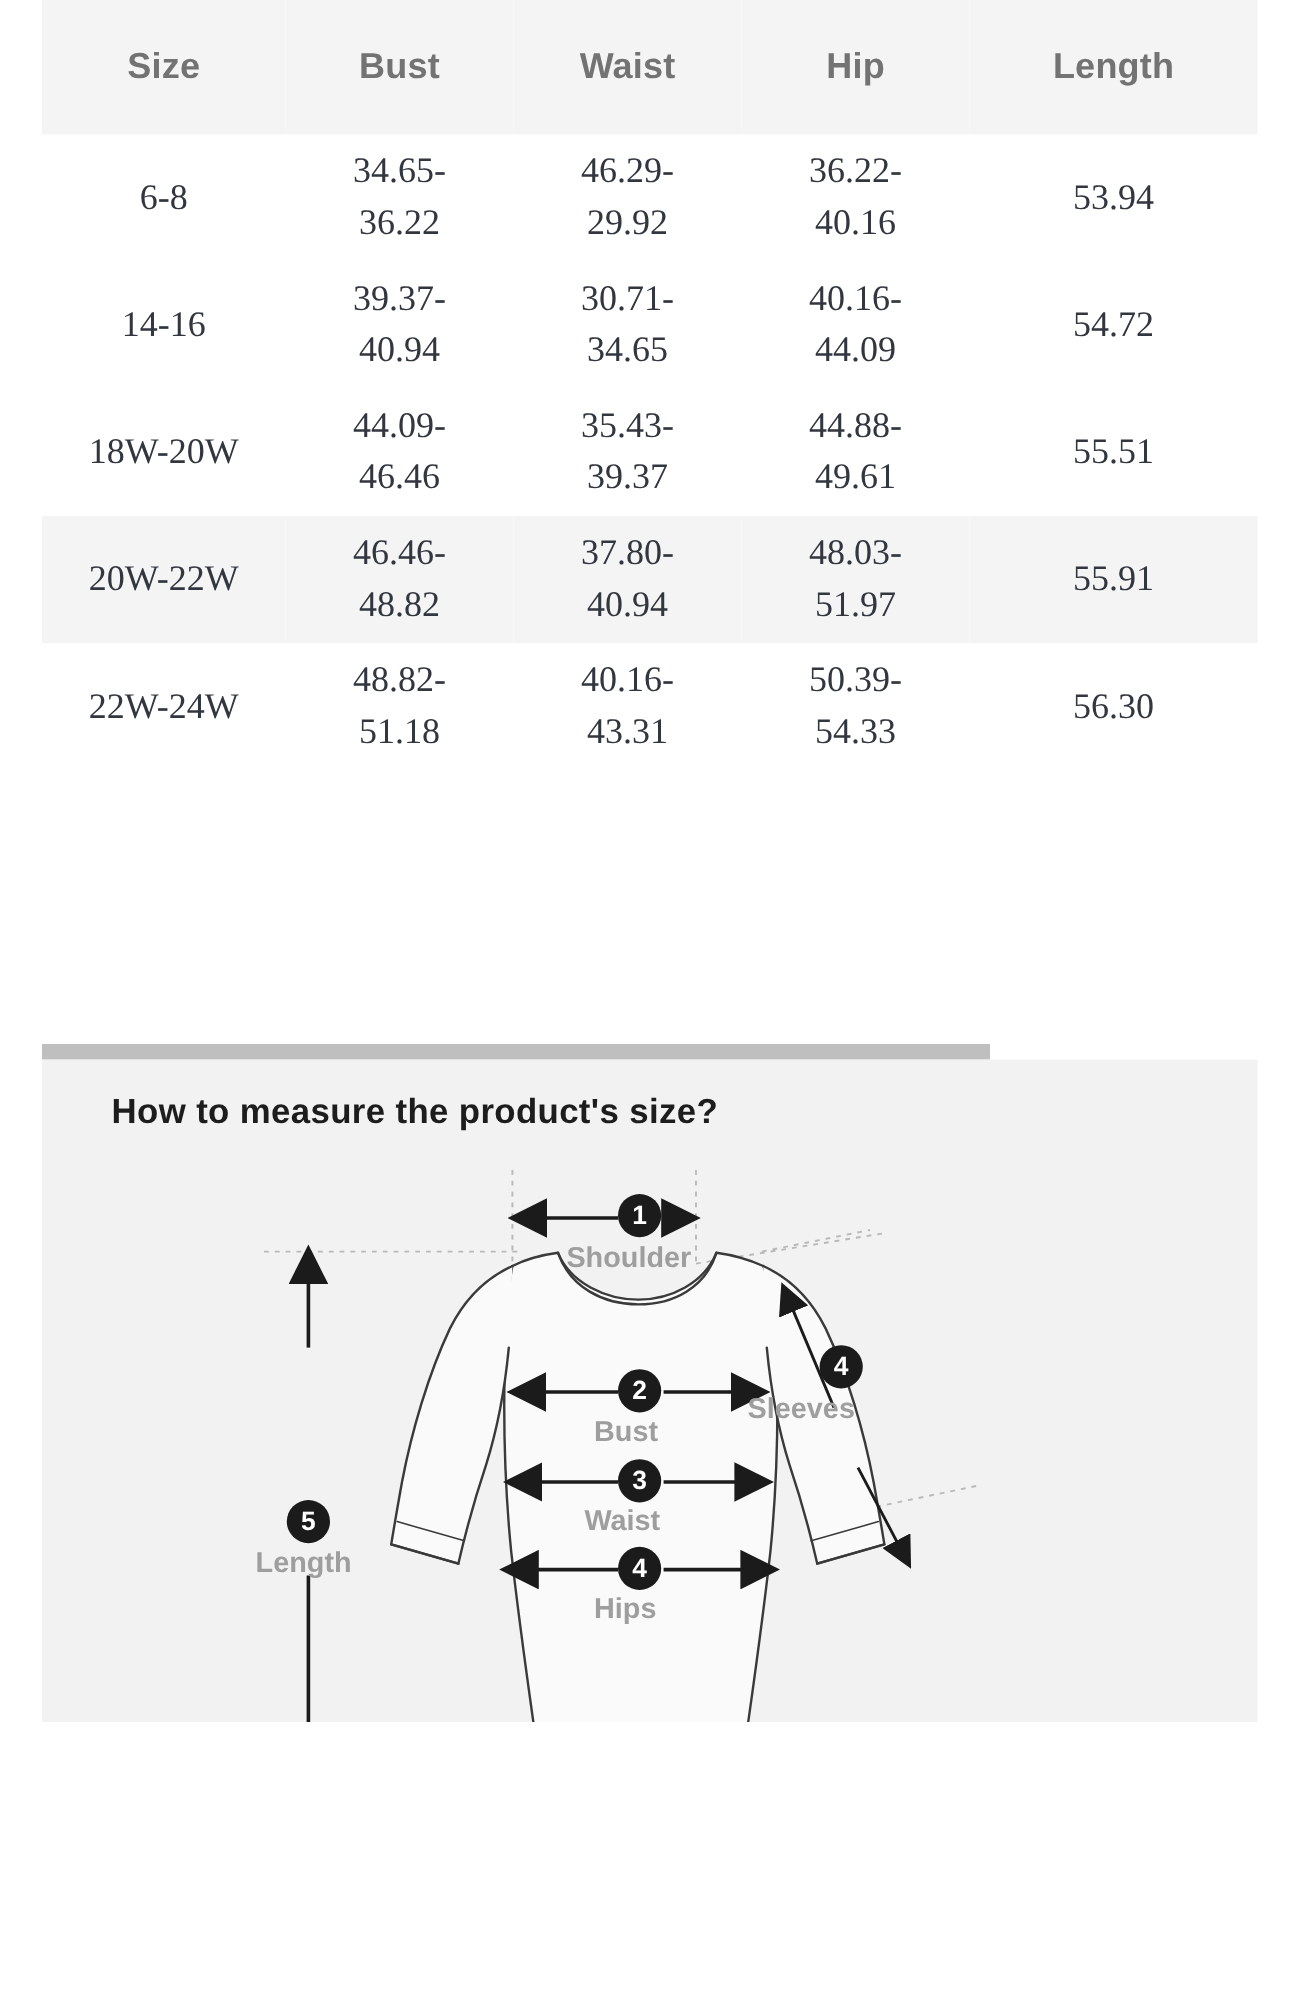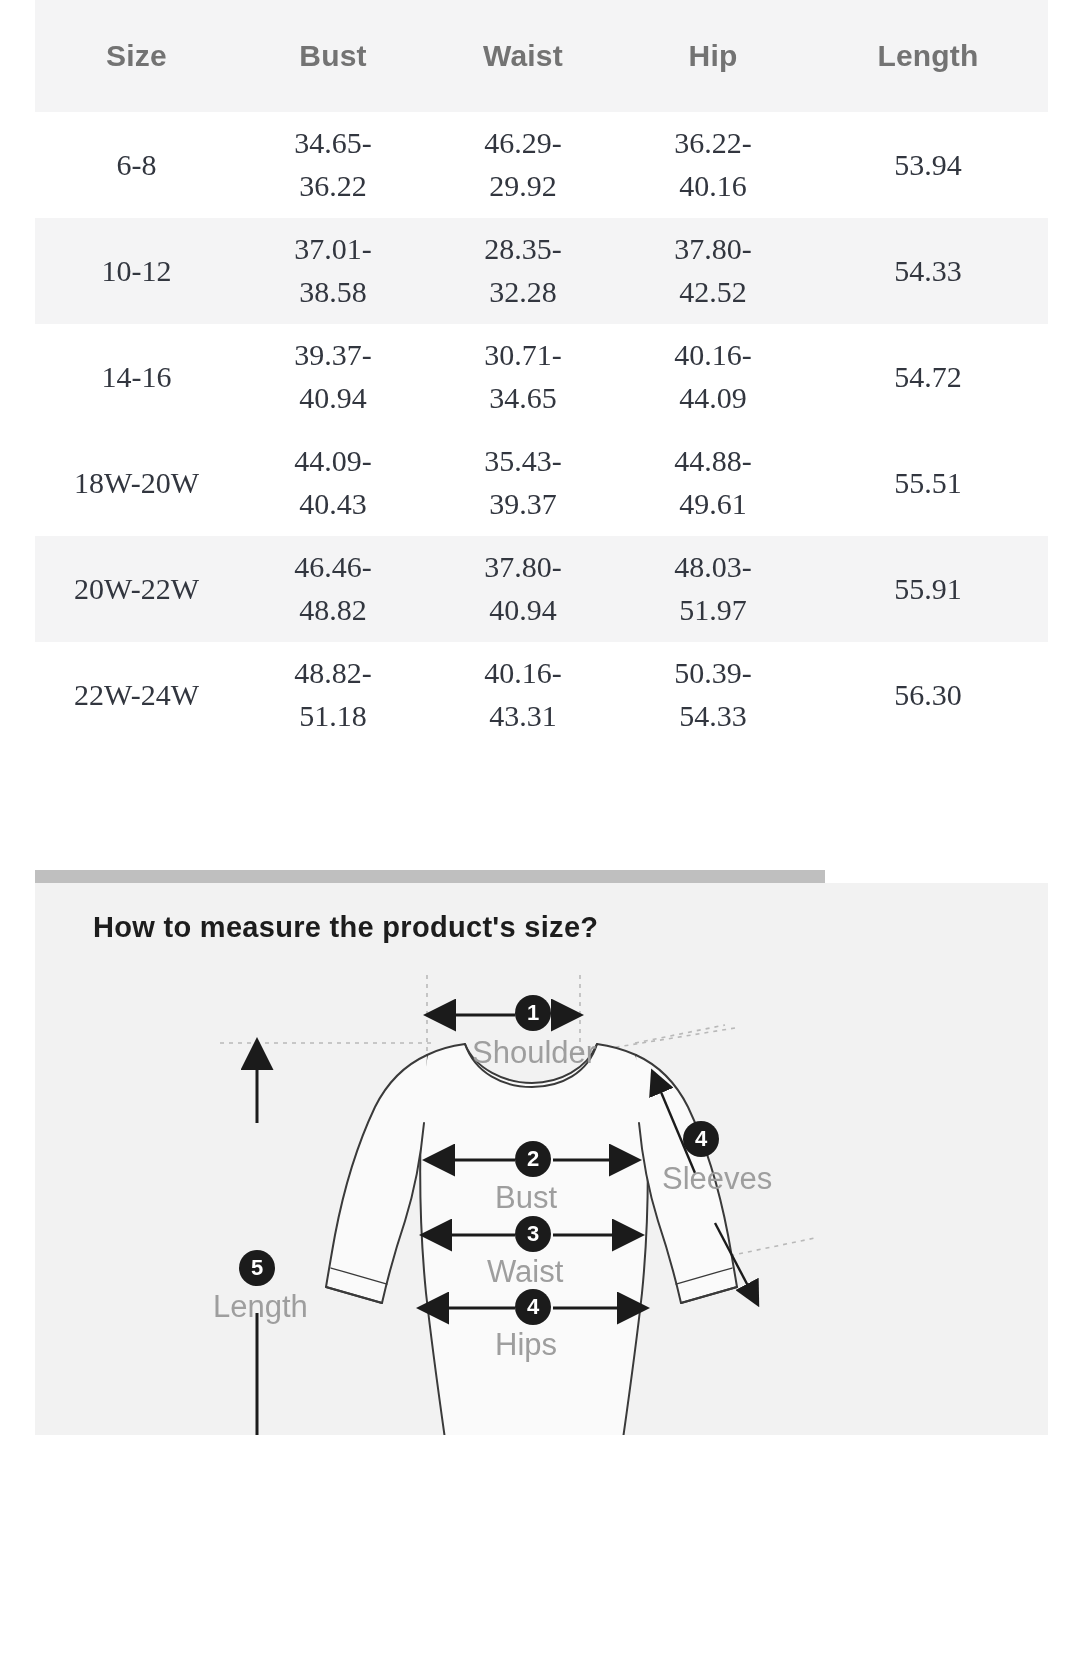--- a/index.html
+++ b/index.html
@@ -77,21 +77,21 @@
   .badge{
     position:absolute;
     width:36px; height:36px; border-radius:50%;
     background:#1b1b1b; color:#ffffff;
     font-size:22px; font-weight:bold;
     display:flex; align-items:center; justify-content:center;
     line-height:1;
   }
   .dim-label{
     position:absolute;
-    font-size:31px; color:#9e9e9e; font-weight:400;
+    font-size:24px; color:#9e9e9e; font-weight:700;
     white-space:nowrap;
   }
 </style>
 </head>
 <body>
 
 <div id="root">
 
   <div class="table-wrap">
     <table class="size-table">
@@ -121,57 +121,41 @@
           <td class="range">
               <span>46.29-</span>
               <span>29.92</span>
             </td>
           <td class="range">
               <span>36.22-</span>
               <span>40.16</span>
             </td>
           <td>53.94</td>
         </tr>
-        <tr class="alt">
-          <td>10-12</td>
-          <td class="range">
-              <span>37.01-</span>
-              <span>38.58</span>
-            </td>
-          <td class="range">
-              <span>28.35-</span>
-              <span>32.28</span>
-            </td>
-          <td class="range">
-              <span>37.80-</span>
-              <span>42.52</span>
-            </td>
-          <td>54.33</td>
-        </tr>
         <tr>
           <td>14-16</td>
           <td class="range">
               <span>39.37-</span>
               <span>40.94</span>
             </td>
           <td class="range">
               <span>30.71-</span>
               <span>34.65</span>
             </td>
           <td class="range">
               <span>40.16-</span>
               <span>44.09</span>
             </td>
           <td>54.72</td>
         </tr>
         <tr>
           <td>18W-20W</td>
           <td class="range">
               <span>44.09-</span>
-              <span>40.43</span>
+              <span>46.46</span>
             </td>
           <td class="range">
               <span>35.43-</span>
               <span>39.37</span>
             </td>
           <td class="range">
               <span>44.88-</span>
               <span>49.61</span>
             </td>
           <td>55.51</td>
@@ -326,21 +310,21 @@
     <div class="badge" style="left:480px; top:112px;">1</div>
     <div class="dim-label" style="left:437px; top:152px;">Shoulder</div>
 
     <div class="badge" style="left:480px; top:258px;">2</div>
     <div class="dim-label" style="left:460px; top:297px;">Bust</div>
 
     <div class="badge" style="left:480px; top:333px;">3</div>
     <div class="dim-label" style="left:452px; top:371px;">Waist</div>
 
     <div class="badge" style="left:648px; top:238px;">4</div>
-    <div class="dim-label" style="left:627px; top:278px;">Sleeves</div>
+    <div class="dim-label" style="left:588px; top:278px;">Sleeves</div>
 
     <div class="badge" style="left:480px; top:406px;">4</div>
     <div class="dim-label" style="left:460px; top:444px;">Hips</div>
 
     <div class="badge" style="left:204px; top:367px;">5</div>
     <div class="dim-label" style="left:178px; top:406px;">Length</div>
   </div>
 </div>
 
 </body></html>

